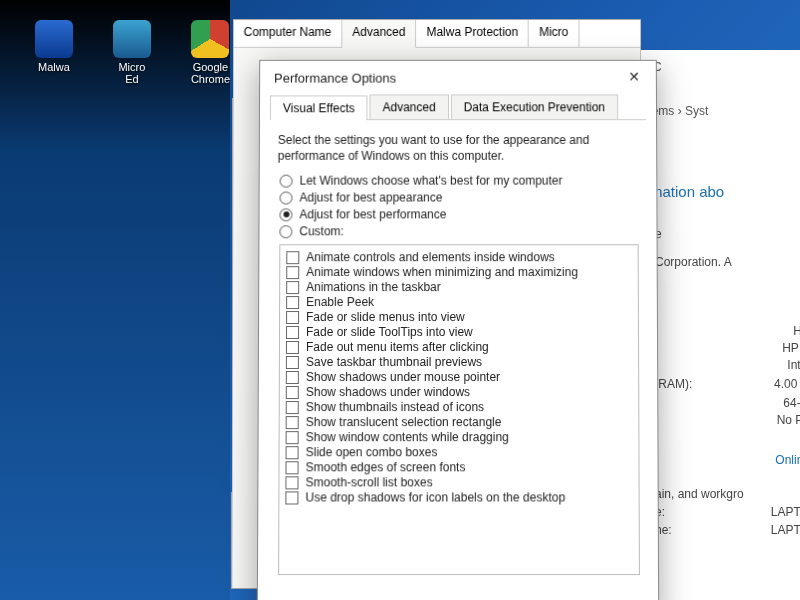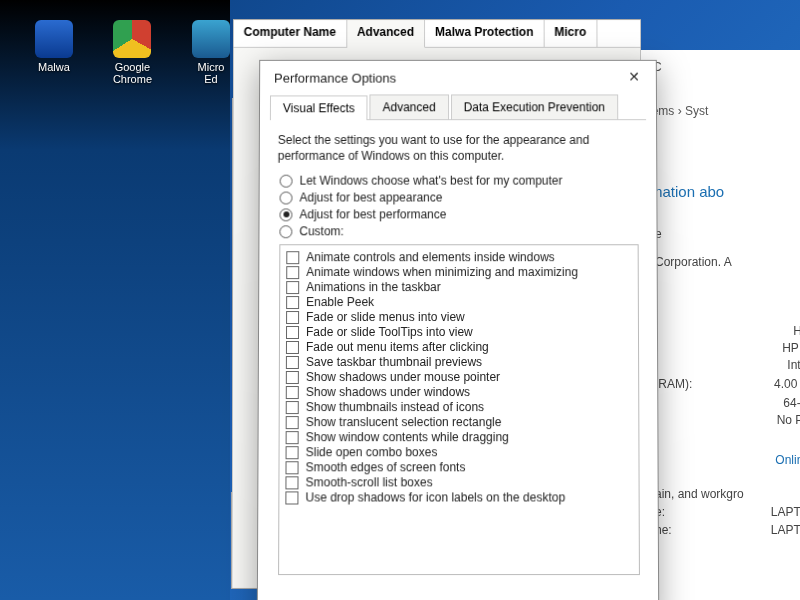--- a/index.html
+++ b/index.html
@@ -40,21 +40,21 @@
   .bg-sys .rowr  { text-align: right; padding-right: 40px; margin: 3px 0; color: #444; }
   .bg-sys .link  { color: #1b6fb2; }
 
   
   .sysprops {
     position: absolute; left: 232px; top: 18px; width: 410px; height: 570px;
     background: #f8f8f6; border: 1px solid #aaa;
     transform: perspective(1400px) rotateX(1deg);
   }
   .sp-tabs { display: flex; height: 28px; font-size: 12px; background: #fff; border-bottom:1px solid #ccc;}
-  .sp-tab  { padding: 5px 10px; border-right: 1px solid #ccc; cursor: pointer; font-weight: bold; }
+  .sp-tab  { padding: 5px 10px; border-right: 1px solid #ccc; cursor: pointer; }
   .sp-tab.active { background: #f8f8f6; border-bottom: 1px solid #f8f8f6; margin-bottom:-1px; }
 
   
   .perf {
     position: absolute; left: 258px; top: 58px; width: 400px; height: 560px;
     background: #fff; border: 1px solid #888;
     box-shadow: 0 8px 30px rgba(0,0,0,.35);
     transform: perspective(1600px) rotateX(2deg);
     display: flex; flex-direction: column;
   }
@@ -104,26 +104,26 @@
   <div class="desktop-col">
     <div class="dicon">
       <div class="gl g-recycle"></div>
       <div>Recy</div>
     </div>
     <div class="dicon">
       <div class="gl g-mal"></div>
       <div>Malwa</div>
     </div>
     <div class="dicon">
+      <div class="gl g-edge"></div>
+      <div>Micro Ed</div>
+    </div>
+    <div class="dicon">
       <div class="gl g-chrome"></div>
       <div>Google Chrome</div>
-    </div>
-    <div class="dicon">
-      <div class="gl g-edge"></div>
-      <div>Micro Ed</div>
     </div>
   </div>
 </div>
 
 <div class="bg-sys">
   <div class="crumb">
     <span>PC</span>
   </div>
   <div class="crumb">Items  ›  Syst</div>
   <div style="height:25px"></div>

